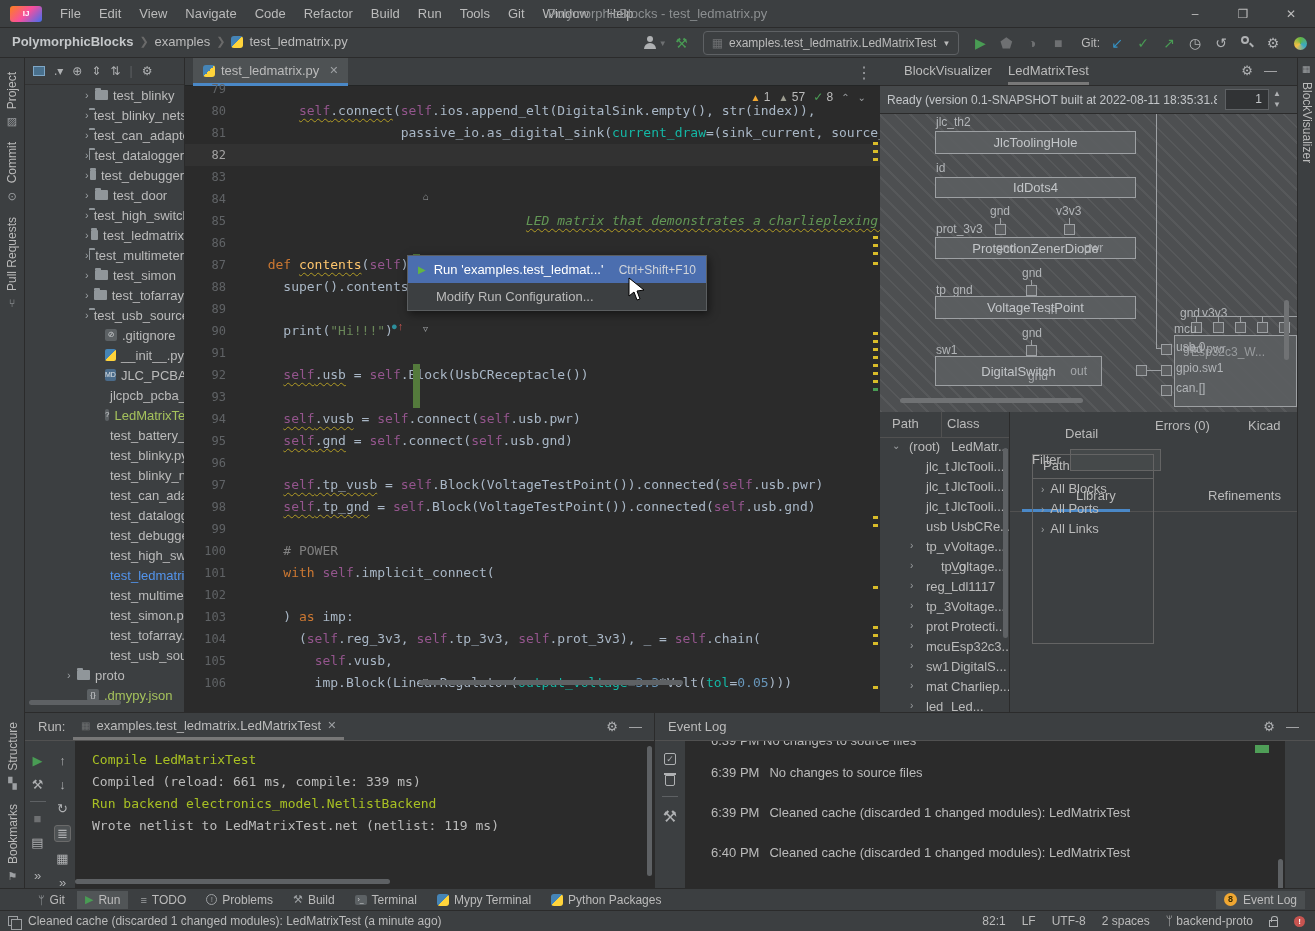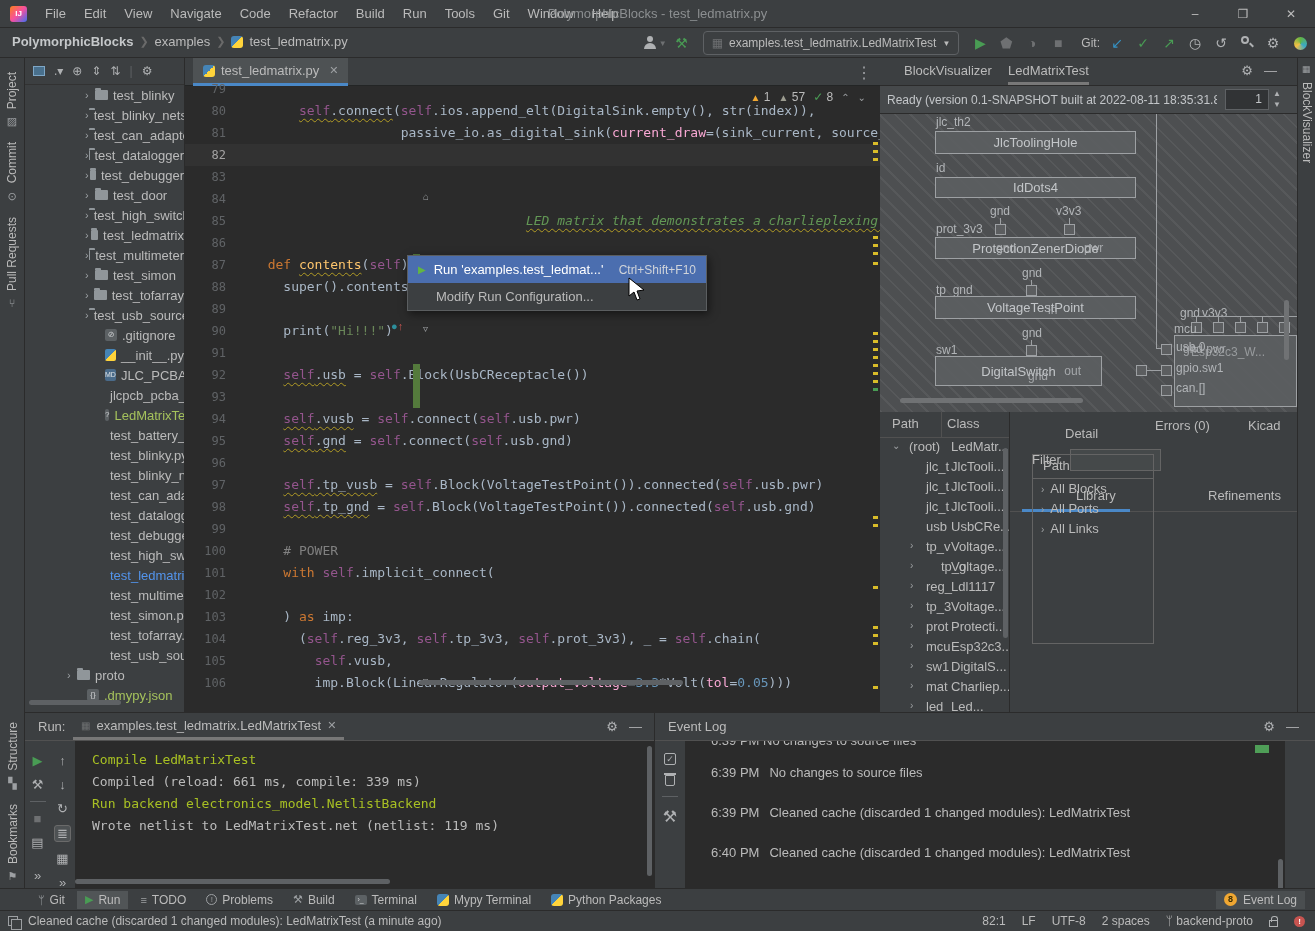--- a/index.html
+++ b/index.html
@@ -3,21 +3,21 @@
 <meta charset="utf-8">
 <style>
   * { margin:0; padding:0; box-sizing:border-box; }
   html,body { width:1315px; height:931px; overflow:hidden; background:#3c3f41;
     font-family:"Liberation Sans", sans-serif; color:#bbbbbb; }
   #app { position:relative; width:1315px; height:931px; }
 
   
   #titlebar { position:absolute; left:0; top:0; width:1315px; height:28px;
     background:#3c3f41; border-bottom:1px solid #2b2b2b; display:flex; align-items:center; }
-  #logo { width:17px; height:16px; margin:0 10px 0 10px; border-radius:3px;
+  #logo { width:32px; height:16px; margin:0 10px 0 10px; border-radius:3px;
     background:linear-gradient(135deg,#fc801d,#f74f9e 50%,#3e6ff2); color:#fff;
     font-size:8px; font-weight:bold; display:flex; align-items:center; justify-content:center; }
   #menubar { display:flex; gap:2px; }
   #menubar .mi { padding:3px 8px; font-size:13px; color:#bbbbbb; }
   #wtitle { position:absolute; left:50%; transform:translateX(-50%); top:6px;
     font-size:13px; color:#8c8f91; white-space:nowrap; }
   #wbtns { position:absolute; right:0; top:0; height:28px; display:flex; }
   #wbtns span { width:48px; text-align:center; line-height:28px; font-size:12px; color:#bdbdbd; }
 
   
@@ -77,21 +77,21 @@
   #etab .x { color:#9da0a3; font-size:11px; margin-left:4px; }
   #etabs .more { position:absolute; right:8px; top:5px; color:#9da0a3; }
   #code { position:absolute; left:0; top:20px; width:695px; height:626px; }
   .cl { height:22px; display:flex; }
   .cl.cur { background:#323232; }
   .gut { width:67px; flex:none; text-align:right; padding-right:26px; font-size:12px;
     color:#606366; line-height:22px; font-family:"DejaVu Sans Mono", monospace; }
   .cl.cur .gut { color:#a4a3a3; }
   .ct { font-family:"DejaVu Sans Mono", monospace; font-size:13px; line-height:22px; white-space:pre; }
   .t-p{color:#a9b7c6} .t-s{color:#94558d} .t-k{color:#cc7832} .t-st{color:#6a8759}
-  .t-c{color:#808080} .t-du{color:#629755;font-style:italic} .t-na{color:#f9a8d4}
+  .t-c{color:#808080} .t-du{color:#629755;font-style:italic} .t-na{color:#14b8a6}
   .t-n3{color:#6897bb} .t-fu{color:#ffc66d}
   .w { text-decoration:underline wavy rgba(190,165,35,.9); text-decoration-thickness:1px; text-underline-offset:3px; }
   #inspect { position:absolute; right:14px; top:32px; display:flex; gap:8px; align-items:center;
     font-size:12px; color:#bbbbbb; }
   #inspect .tri { font-size:10px; }
   .gbar { position:absolute; left:228px; width:7px; background:#547a3c; }
   .fold { position:absolute; left:238px; width:12px; color:#9da0a3; font-size:10px; }
   #ovr { position:absolute; left:206px; top:262px; font-size:11px; }
   #stripe-marks { position:absolute; right:0; top:28px; width:8px; height:626px; }
   .mk { position:absolute; right:2px; width:5px; height:3px; }
@@ -703,21 +703,21 @@
         <span class="ghost" style="left:112px;top:6px">in</span>
       </div>
 
       <span class="blab" style="left:142px;top:212px">gnd</span>
       <div class="pl" style="left:151px;top:226px;width:1px;height:5px"></div>
       <div class="pin" style="left:146px;top:231px"></div>
       <span class="blab" style="left:56px;top:229px">sw1</span>
       <div class="blk" style="left:55px;top:242px;width:167px;height:30px">
         <span>DigitalSwitch</span>
         <span class="ghost" style="left:92px;top:12px">gnd</span>
-        <span class="ghost" style="right:20px;top:7px">out</span>
+        <span class="ghost" style="right:14px;top:7px">out</span>
       </div>
       <div class="pin" style="left:256px;top:251px"></div>
       <div class="pl" style="left:267px;top:256px;width:14px;height:1px"></div>
 
       <div class="pl" style="left:276px;top:0;width:1px;height:235px"></div>
       <div class="pl" style="left:276px;top:234px;width:5px;height:1px"></div>
 
       <span class="blab" style="left:300px;top:192px">gnd</span>
       <span class="blab" style="left:322px;top:192px">v3v3</span>
       <div class="pl" style="left:312px;top:202px;width:105px;height:1px"></div>

